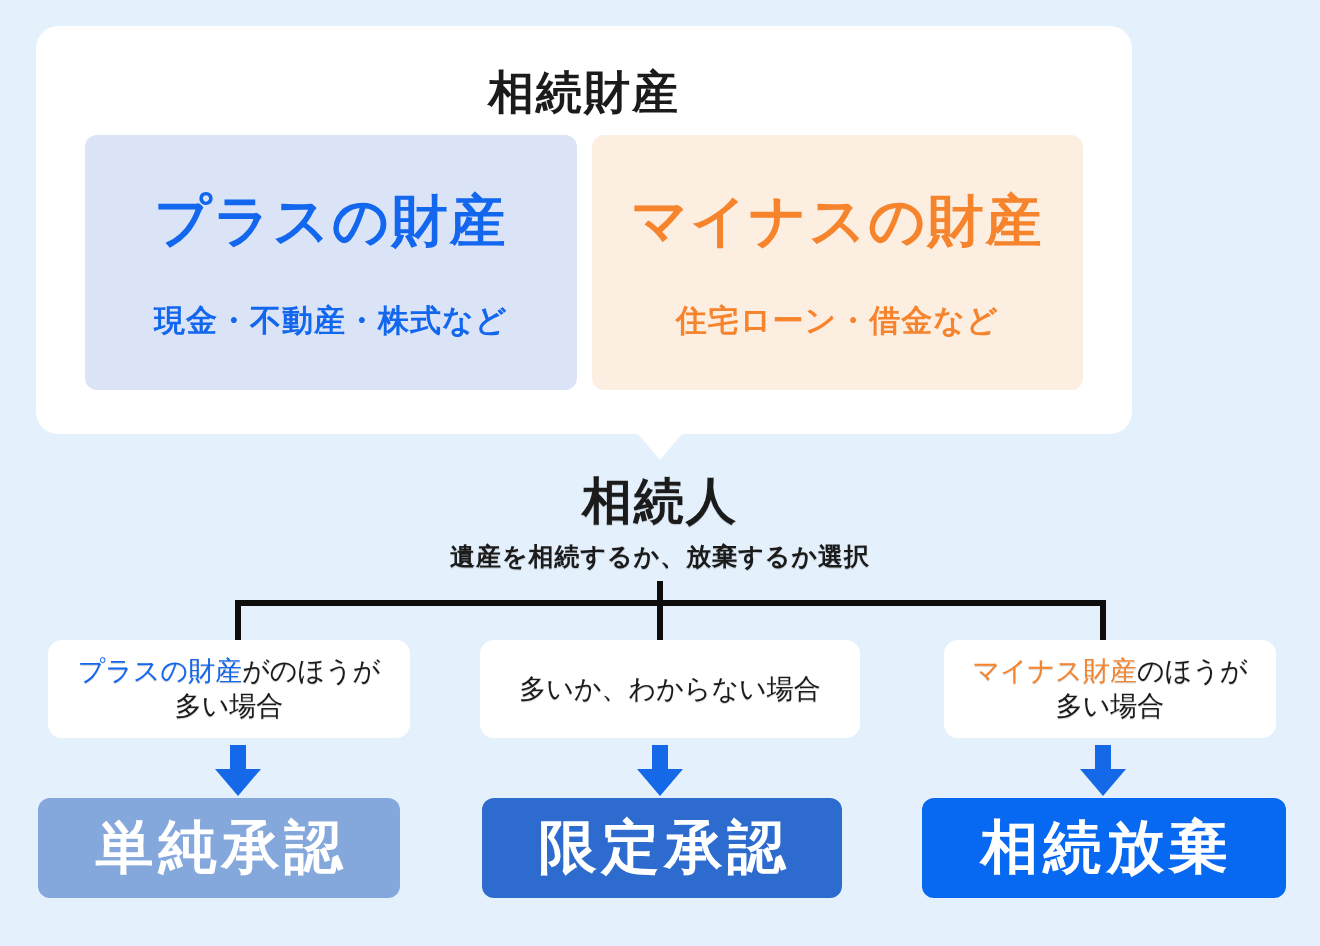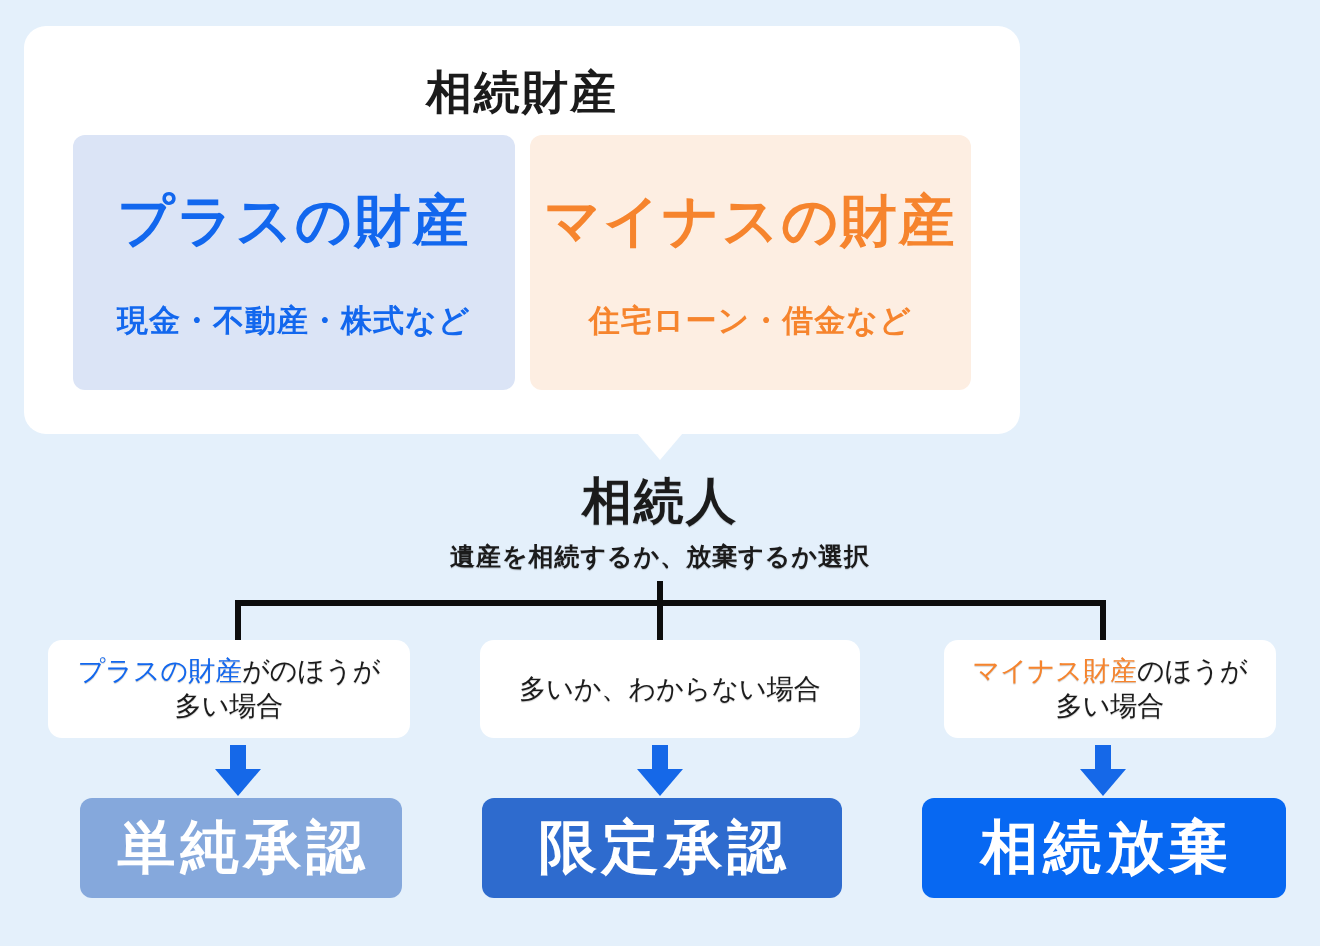--- a/index.html
+++ b/index.html
@@ -6,21 +6,21 @@
   body{
     width:1320px;height:946px;
     background:#E4F0FB;
     font-family:"Liberation Sans","DejaVu Sans",sans-serif;
     overflow:hidden;
   }
   .stage{position:relative;width:1320px;height:946px;}
 
   
   .estate-card{
-    position:absolute;left:24px;top:26px;width:996px;height:408px;
+    position:absolute;left:36px;top:26px;width:1096px;height:408px;
     background:#ffffff;border-radius:22px;
   }
   .estate-title{
     position:absolute;left:0;right:0;top:36px;
     text-align:center;font-size:46px;font-weight:bold;color:#1b1b1b;
     letter-spacing:2px;
   }
   .asset-row{
     position:absolute;left:49px;right:49px;top:109px;height:255px;
     display:flex;gap:15px;
@@ -93,21 +93,21 @@
   .down-arrow.a1{left:637px;}
   .down-arrow.a2{left:1080px;}
 
   
   .result-box{
     position:absolute;top:798px;height:100px;border-radius:12px;
     display:flex;align-items:center;justify-content:center;
     font-size:58px;font-weight:bold;color:#ffffff;letter-spacing:5px;
     text-indent:5px;
   }
-  .result-box.r0{left:38px;width:322px;background:#85A8DC;margin-left:42px;}
+  .result-box.r0{left:38px;width:362px;background:#85A8DC;}
   .result-box.r1{left:482px;width:360px;background:#2E6BCE;}
   .result-box.r2{left:922px;width:364px;background:#0768F2;}
 </style>
 </head>
 <body>
 
 <div class="stage">
 
   <div class="estate-card">
     <div class="estate-title">相続財産</div>

